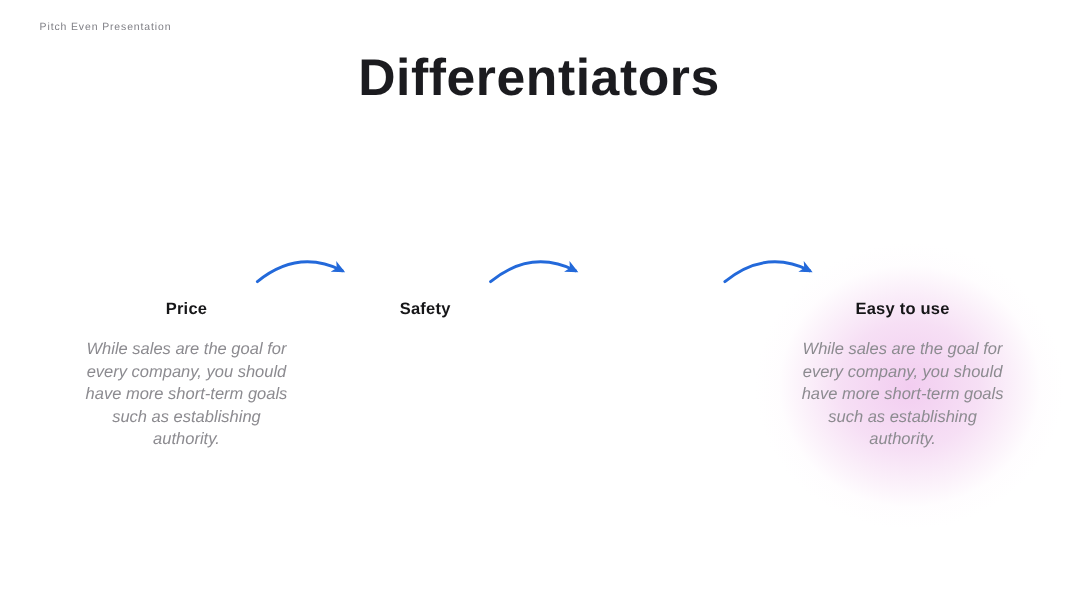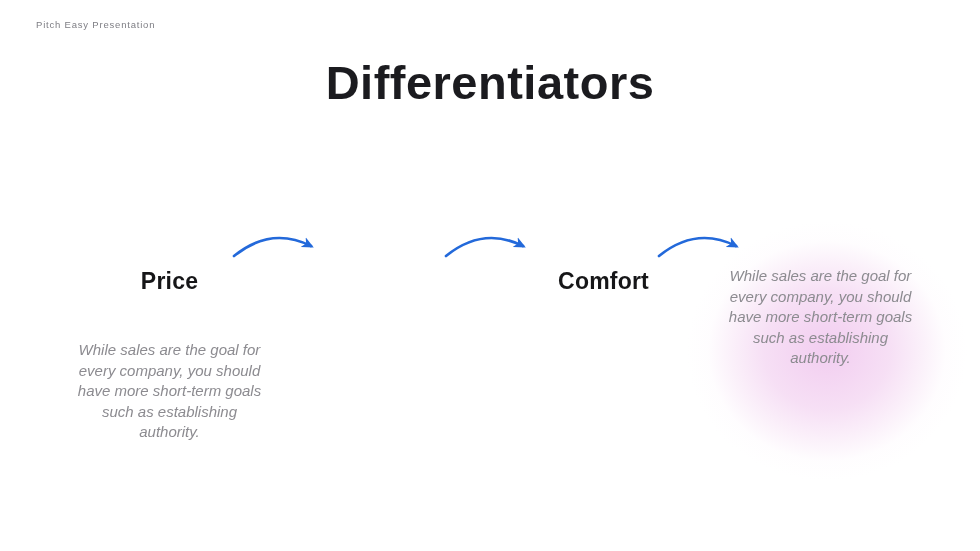--- a/index.html
+++ b/index.html
@@ -19,21 +19,21 @@
   .kicker {
     position: absolute;
     left: 36px; top: 19px;
     font-size: 9.5px;
     letter-spacing: 0.8px;
     color: #7e7e84;
     z-index: 3;
   }
   .title {
     position: absolute;
-    left: 0; top: 55px;
+    left: 0; top: 42px;
     width: 100%;
     text-align: center;
     font-size: 47px;
     font-weight: 700;
     letter-spacing: 0.5px;
     color: #1b1b1f;
     z-index: 3;
   }
   .glow {
     position: absolute;
@@ -65,26 +65,26 @@
     width: 850px;
     display: flex;
     gap: 18px;
     z-index: 2;
   }
   .column {
     flex: 1 1 0;
     text-align: center;
   }
   .column-heading {
-    font-size: 23px;
+    font-size: 15px;
     font-weight: 700;
     letter-spacing: 0.2px;
     color: #161618;
     line-height: 30px;
-    margin-bottom: 44px;
+    margin-bottom: 12px;
   }
   .column-body {
     font-size: 15px;
     line-height: 20.5px;
     color: #8c8b90;
     font-style: italic;
   }
   .svg-defs { position: absolute; width: 0; height: 0; }
 </style>
 </head>
@@ -93,21 +93,21 @@
 <div class="slide">
 
   <svg class="svg-defs" aria-hidden="true">
     <defs>
       <marker id="arrowhead" viewBox="0 0 10 10" refX="7" refY="5" markerWidth="4.6" markerHeight="4.6" orient="auto-start-reverse">
         <path class="arrow-head-shape" d="M0,0.6 L9.5,5 L0,9.4 L2.6,5 Z"></path>
       </marker>
     </defs>
   </svg>
 
-  <div class="kicker">Pitch Easy Presentation</div>
+  <div class="kicker">Pitch Even Presentation</div>
 
   <h1 class="title">Differentiators</h1>
 
   <div class="glow"></div>
 
   <div class="arrows">
     <svg class="arrow arrow-1" viewBox="0 0 94 38">
       <path d="M5 31 Q 42 1 82 21" fill="none" stroke-width="2.7" stroke-linecap="round" marker-end="url(#arrowhead)"></path>
     </svg>
     <svg class="arrow arrow-2" viewBox="0 0 94 38">
@@ -117,22 +117,23 @@
       <path d="M5 31 Q 42 1 82 21" fill="none" stroke-width="2.7" stroke-linecap="round" marker-end="url(#arrowhead)"></path>
     </svg>
   </div>
 
   <div class="columns">
     <div class="column">
       <div class="column-heading">Price</div>
       <div class="column-body">While sales are the goal for every company, you should have more short-term goals such as establishing authority.</div>
     </div>
     <div class="column">
+      <div class="column-heading">Safety</div>
     </div>
     <div class="column">
-      <div class="column-heading">Comfort</div>
     </div>
     <div class="column">
+      <div class="column-heading">Easy to use</div>
       <div class="column-body">While sales are the goal for every company, you should have more short-term goals such as establishing authority.</div>
     </div>
   </div>
 
 </div>
 
 </body></html>

